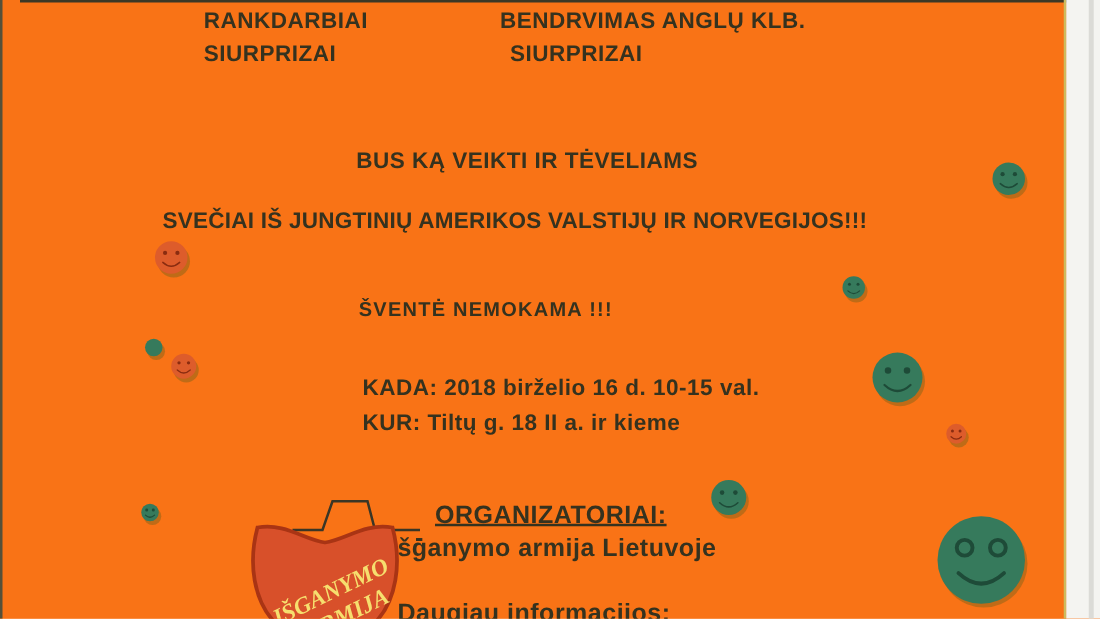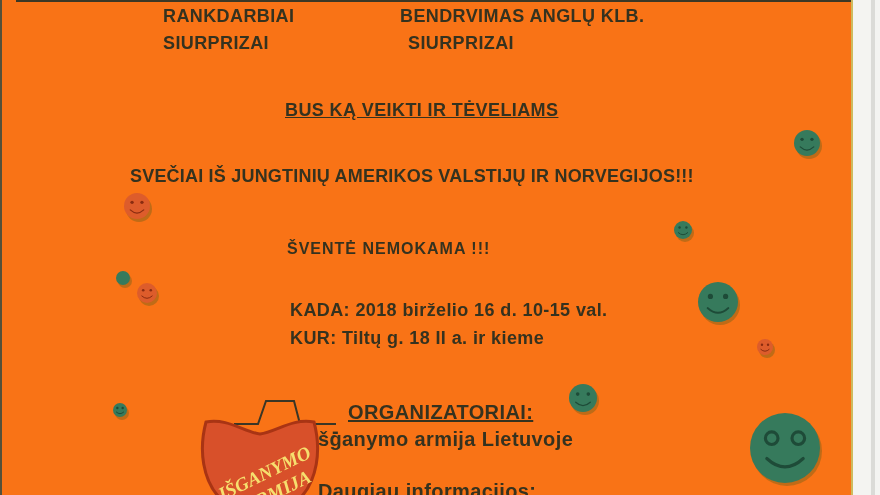--- a/index.html
+++ b/index.html
@@ -32,21 +32,21 @@
   <div id="left-edge-line"></div>
   <div id="right-paper-edge"></div>
   <div id="right-margin"></div>
   <div id="right-margin-band"></div>
 
   <div class="txt sz18" style="left:163px;top:6px;">RANKDARBIAI</div>
   <div class="txt sz18" style="left:400px;top:6px;">BENDRVIMAS ANGLŲ KLB.</div>
   <div class="txt sz18" style="left:163px;top:33px;">SIURPRIZAI</div>
   <div class="txt sz18" style="left:408px;top:33px;">SIURPRIZAI</div>
 
-  <div class="txt sz18" style="left:285px;top:100px;text-decoration:underline;">BUS KĄ VEIKTI IR TĖVELIAMS</div>
+  <div class="txt sz18" style="left:285px;top:118px;">BUS KĄ VEIKTI IR TĖVELIAMS</div>
 
   <div class="txt sz19" style="left:130px;top:166px;letter-spacing:.2px;">SVEČIAI IŠ JUNGTINIŲ AMERIKOS VALSTIJŲ IR NORVEGIJOS!!!</div>
 
   <div class="txt sz26" style="left:287px;top:240px;">ŠVENTĖ NEMOKAMA !!!</div>
 
   <div class="txt sz19" style="left:290px;top:300px;">KADA: 2018 birželio 16 d. 10-15 val.</div>
   <div class="txt sz19" style="left:290px;top:328px;">KUR: Tiltų g. 18 II a. ir kieme</div>
 
   <div class="txt sz20 underline" style="left:348px;top:401px;">ORGANIZATORIAI:</div>
   <div class="txt sz20" style="left:312px;top:428px;">Išganymo armija Lietuvoje</div>

